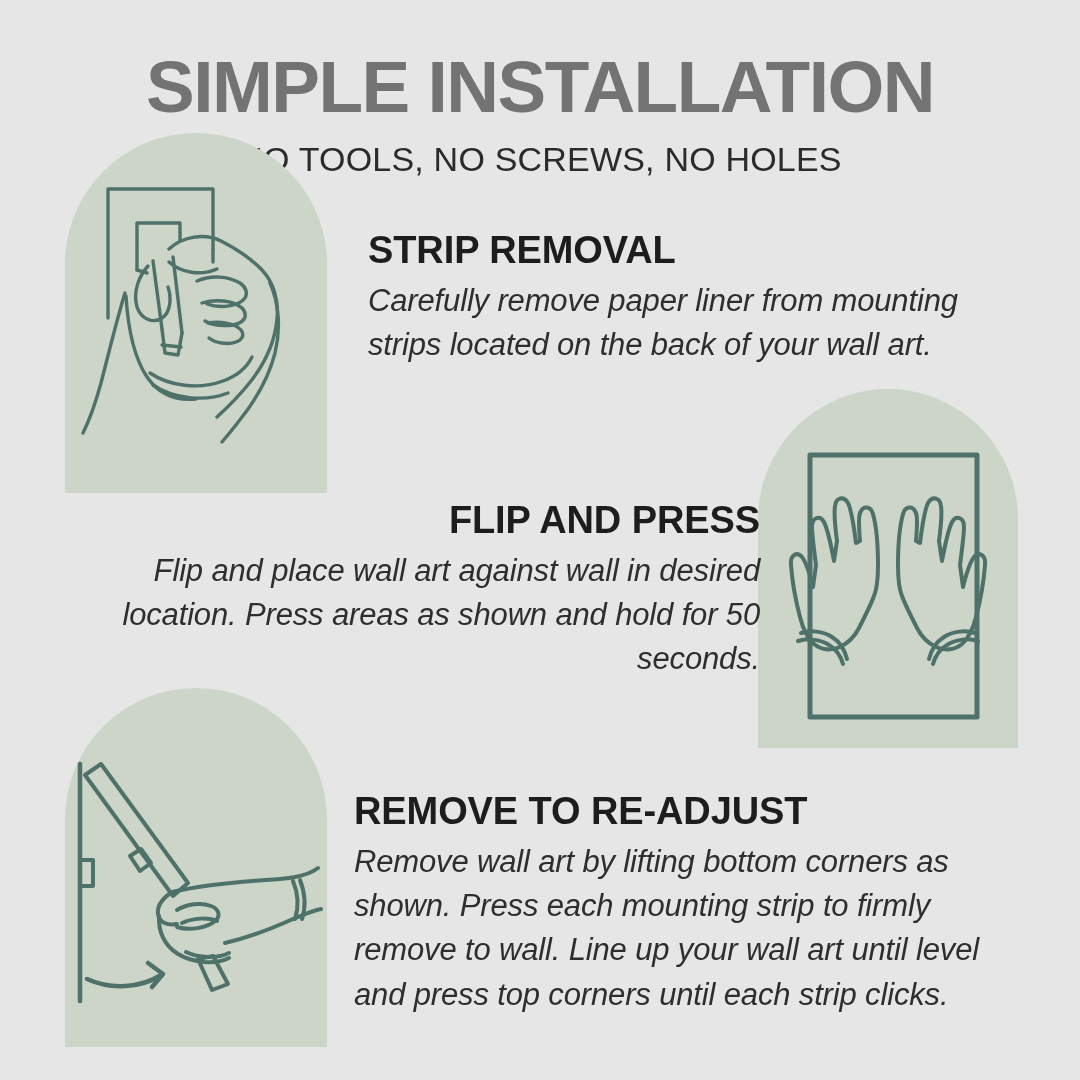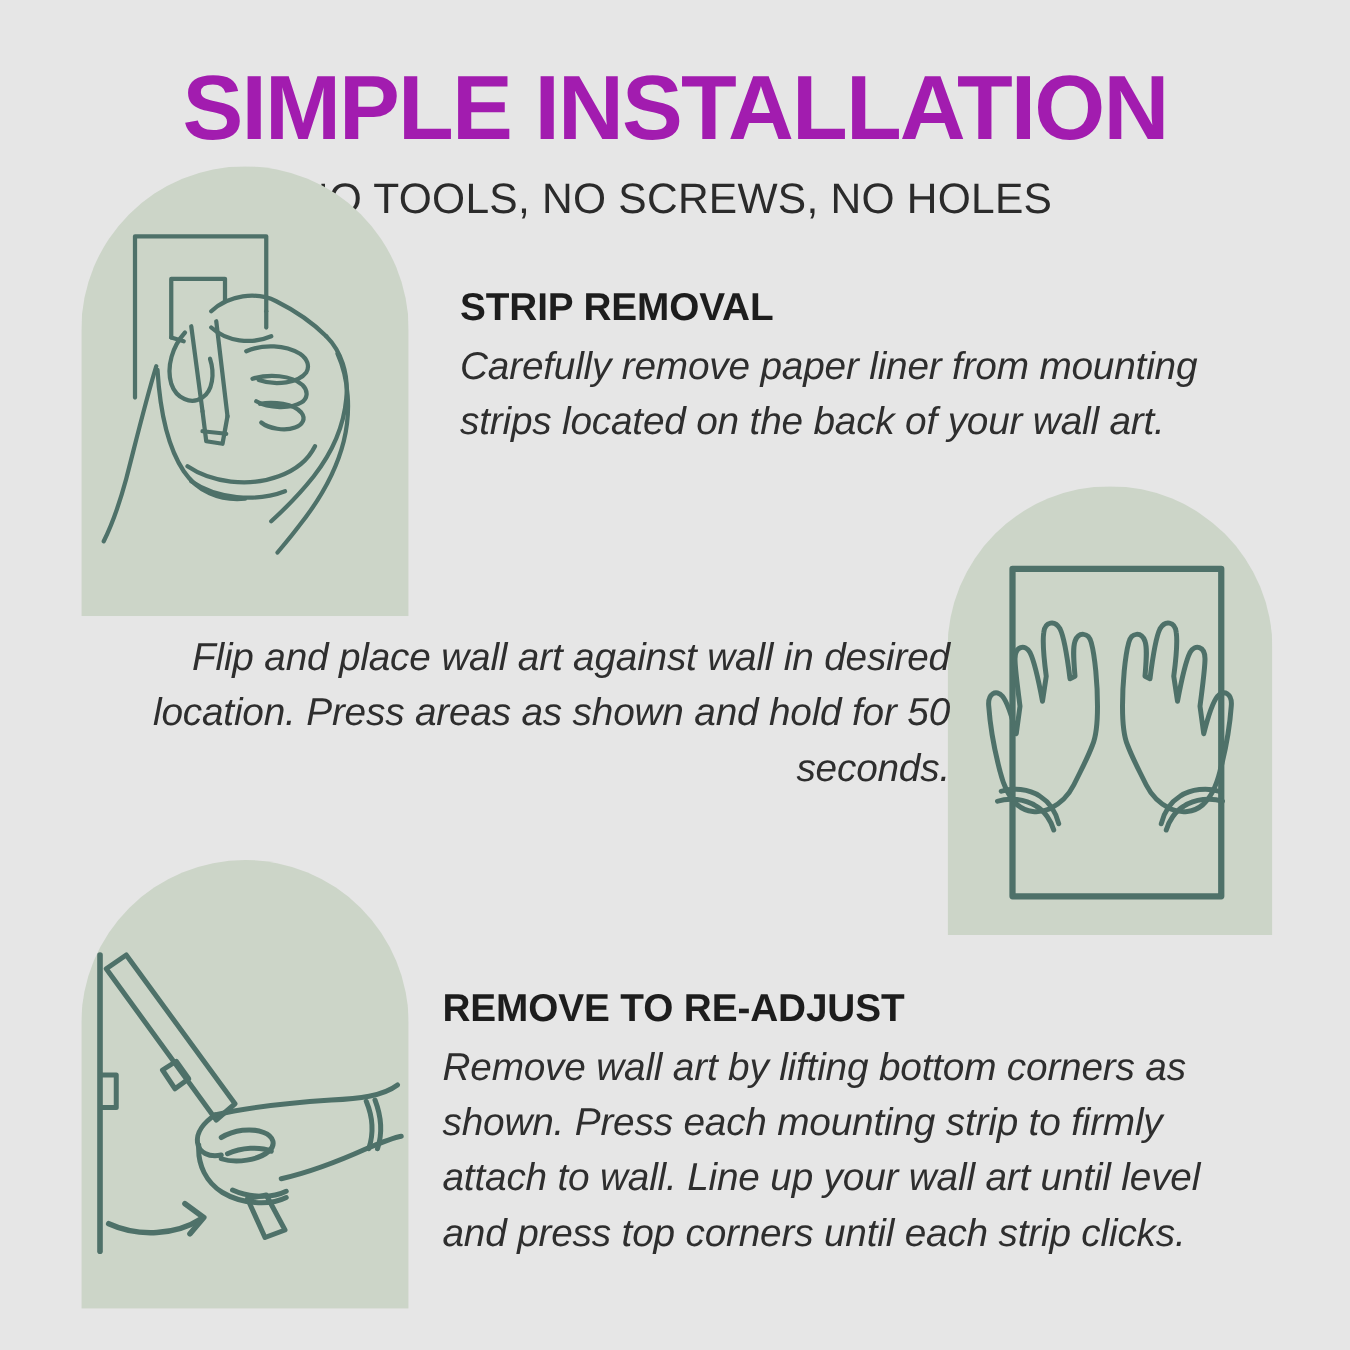--- a/index.html
+++ b/index.html
@@ -17,21 +17,21 @@
 
   
   .header{
     position:absolute; left:0; top:0; width:1080px;
     text-align:center;
   }
   .title{
     font-size:73px;
     font-weight:bold;
     letter-spacing:-1.5px;
-    color:#a21caf;
+    color:#737373;
     line-height:1.0;
     padding-top:50px;
     white-space:nowrap;
   }
   .subtitle{
     font-size:34px;
     font-weight:400;
     color:#2b2b2b;
     letter-spacing:0.2px;
     padding-top:17px;
@@ -41,21 +41,21 @@
   
   .panel{
     position:absolute;
     overflow:hidden;
   }
   .panel svg{ display:block; width:100%; height:100%; }
 
   
   .step{ position:absolute; }
   .step-title{
-    font-size:31px;
+    font-size:38px;
     font-weight:bold;
     color:#1d1d1d;
     letter-spacing:-0.1px;
     line-height:1.18;
   }
   .step-body{
     font-size:31px;
     font-weight:400;
     color:#2e2e2e;
     line-height:1.43;
@@ -183,20 +183,21 @@
                  C97,247 90,254 82,258
                  C73,262 63,261 56,255
                  C49,249 45,240 42,228 Z"></path>
         <path d="M43,244 C52,241 65,242 74,248 C82,253 87,262 89,270"></path>
         <path d="M40,252 C49,249 62,250 71,256 C78,260 83,268 85,275"></path>
       </g>
     </svg>
   </div>
 
   <div class="step align-right" id="step2">
+    <div class="step-title">FLIP AND PRESS</div>
     <div class="step-body">Flip and place wall art against wall in desired location. Press areas as shown and hold for 50 seconds.</div>
   </div>
 
   <div class="panel" id="panel3">
     <svg viewBox="0 0 262 359" xmlns="http://www.w3.org/2000/svg">
       <path d="M0,359 L0,131 A131,131 0 0 1 262,131 L262,359 Z" fill="#ccd5c8"></path>
       <g fill="none" stroke="#4e7169" stroke-width="4" stroke-linecap="round" stroke-linejoin="round">
 
         <path d="M15,76 L15,313" stroke-width="4.5"></path>
 
@@ -222,16 +223,16 @@
         <path d="M133,271 L148,268 L163,296 L147,302 Z"></path>
 
         <path d="M22,291 C46,302 76,300 96,287" stroke-width="4.5"></path>
         <path d="M83,275 L98,286 L87,299" stroke-width="4.5"></path>
       </g>
     </svg>
   </div>
 
   <div class="step align-left" id="step3">
     <div class="step-title">REMOVE TO RE-ADJUST</div>
-    <div class="step-body">Remove wall art by lifting bottom corners as shown. Press each mounting strip to firmly attach to wall. Line up your wall art until level and press top corners until each strip clicks.</div>
+    <div class="step-body">Remove wall art by lifting bottom corners as shown. Press each mounting strip to firmly remove to wall. Line up your wall art until level and press top corners until each strip clicks.</div>
   </div>
 
 </div>
 
 </body></html>

